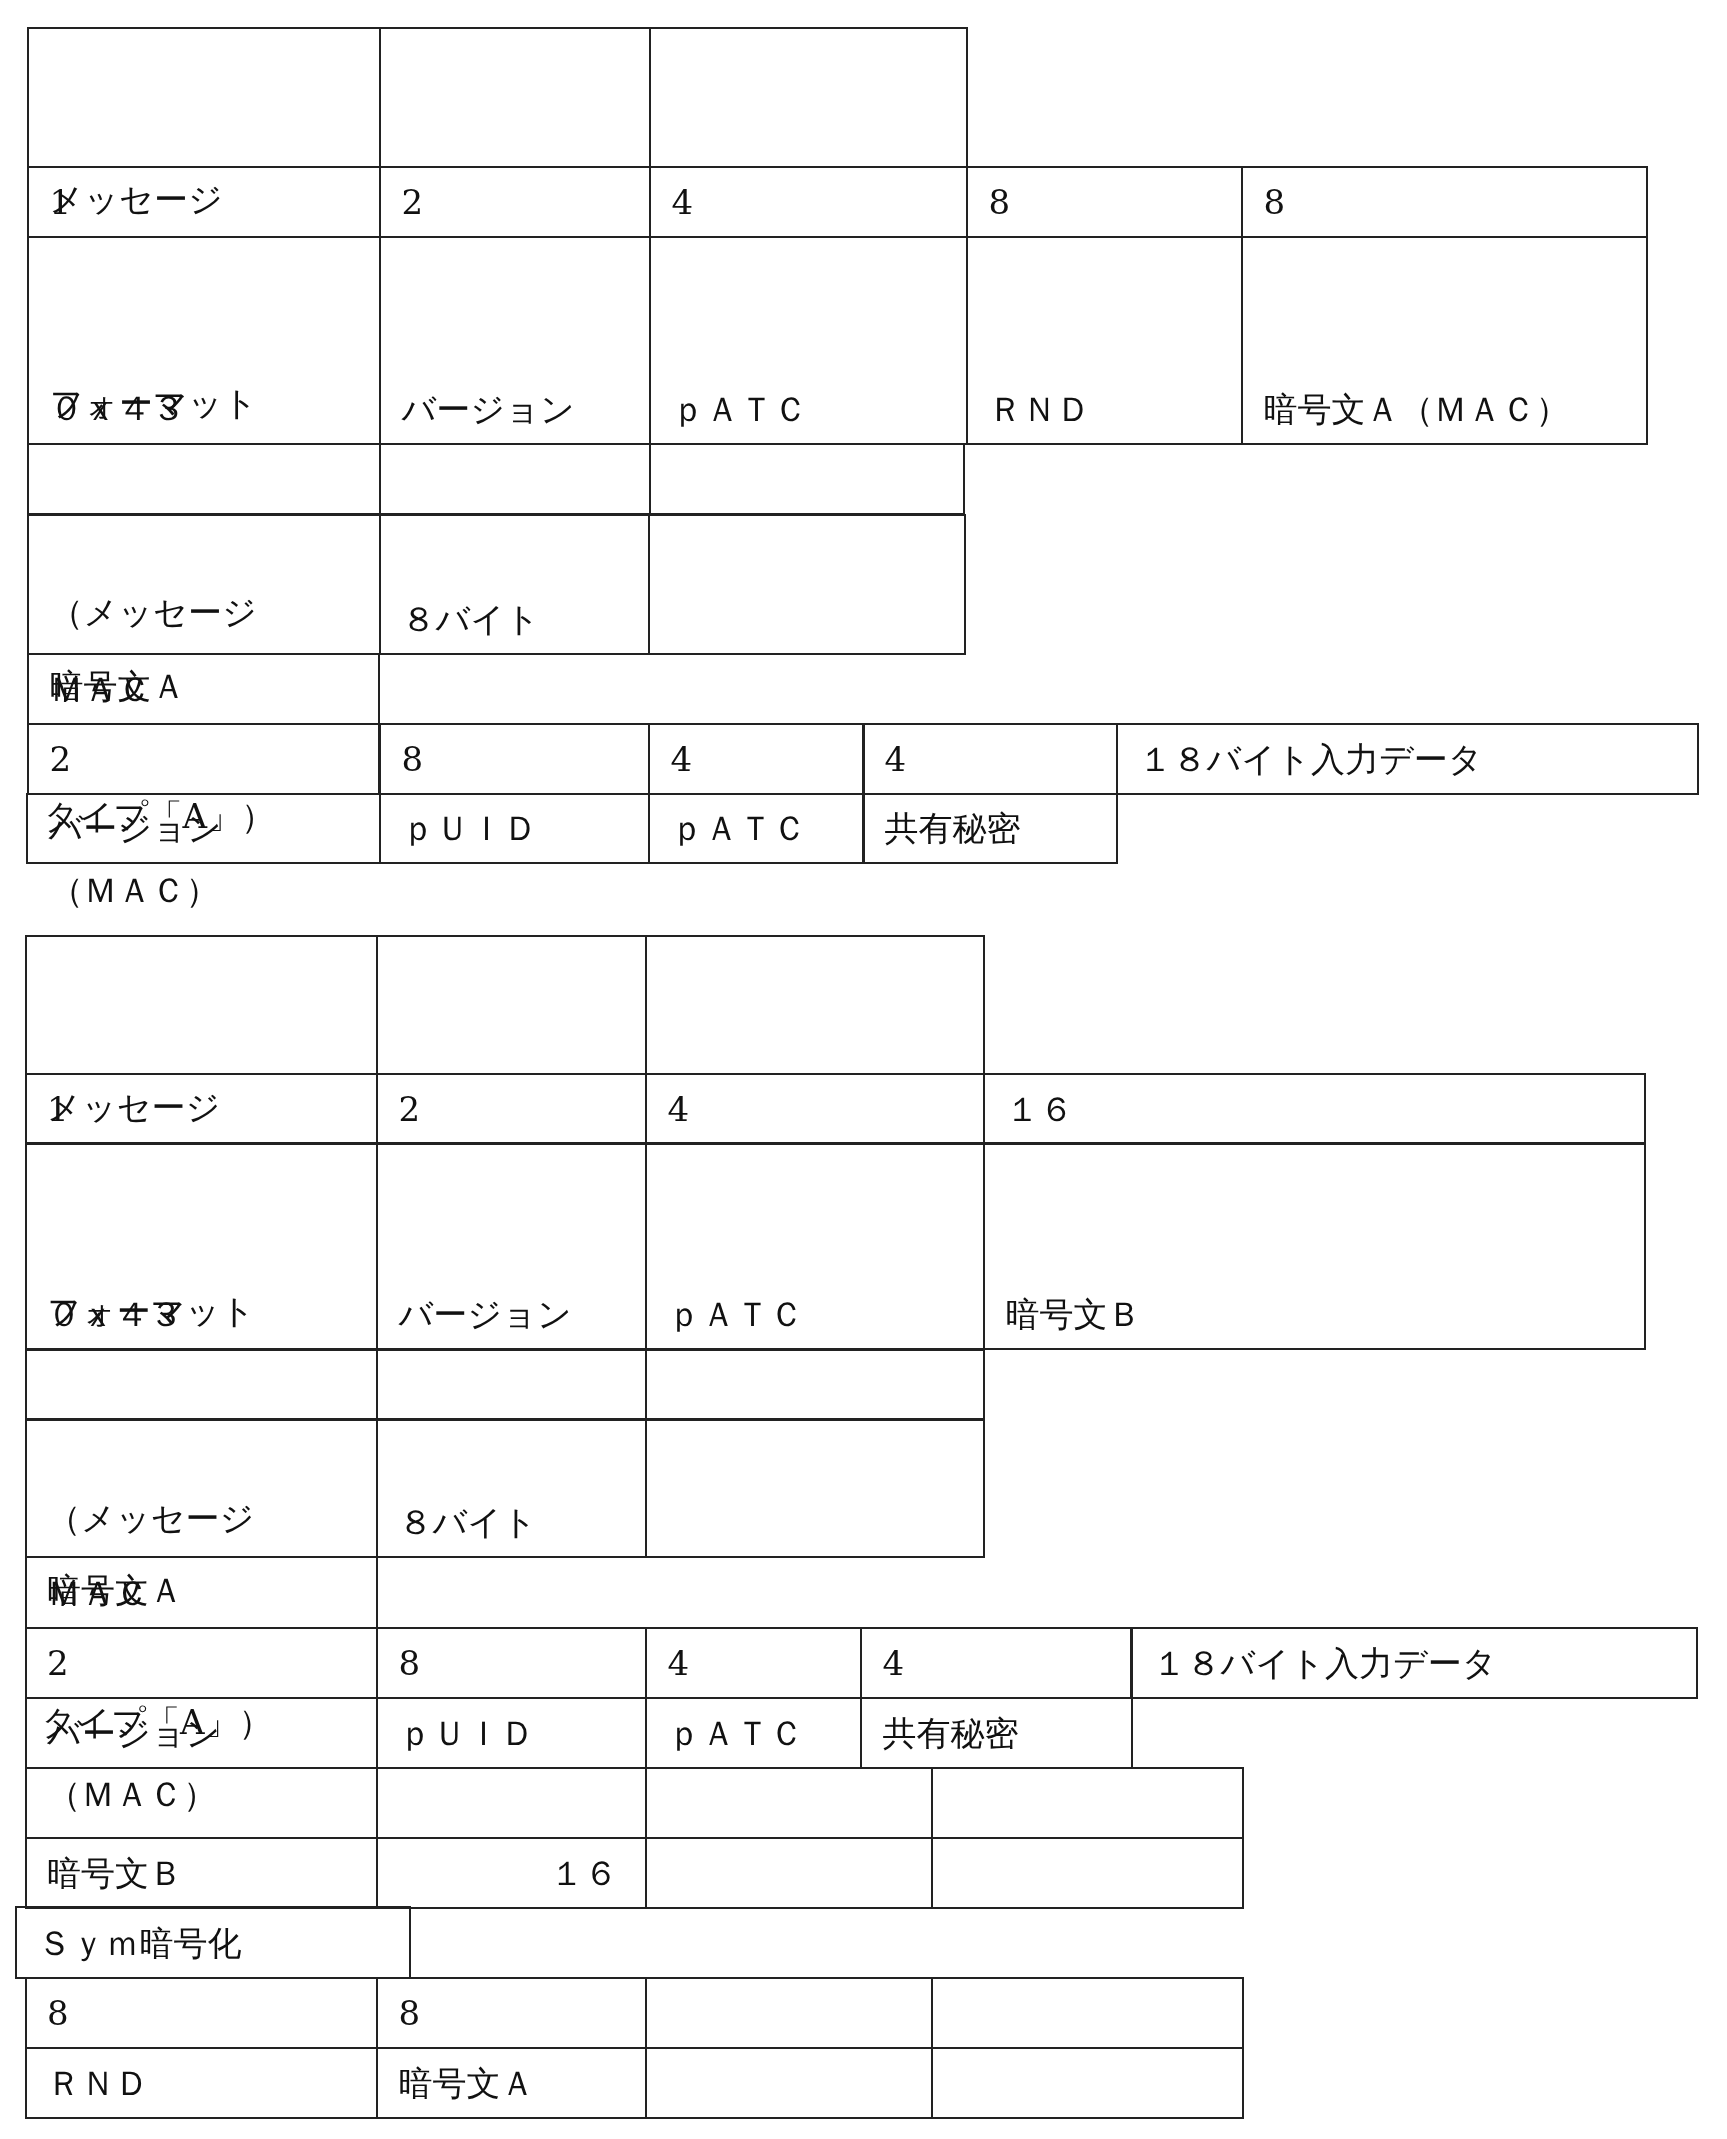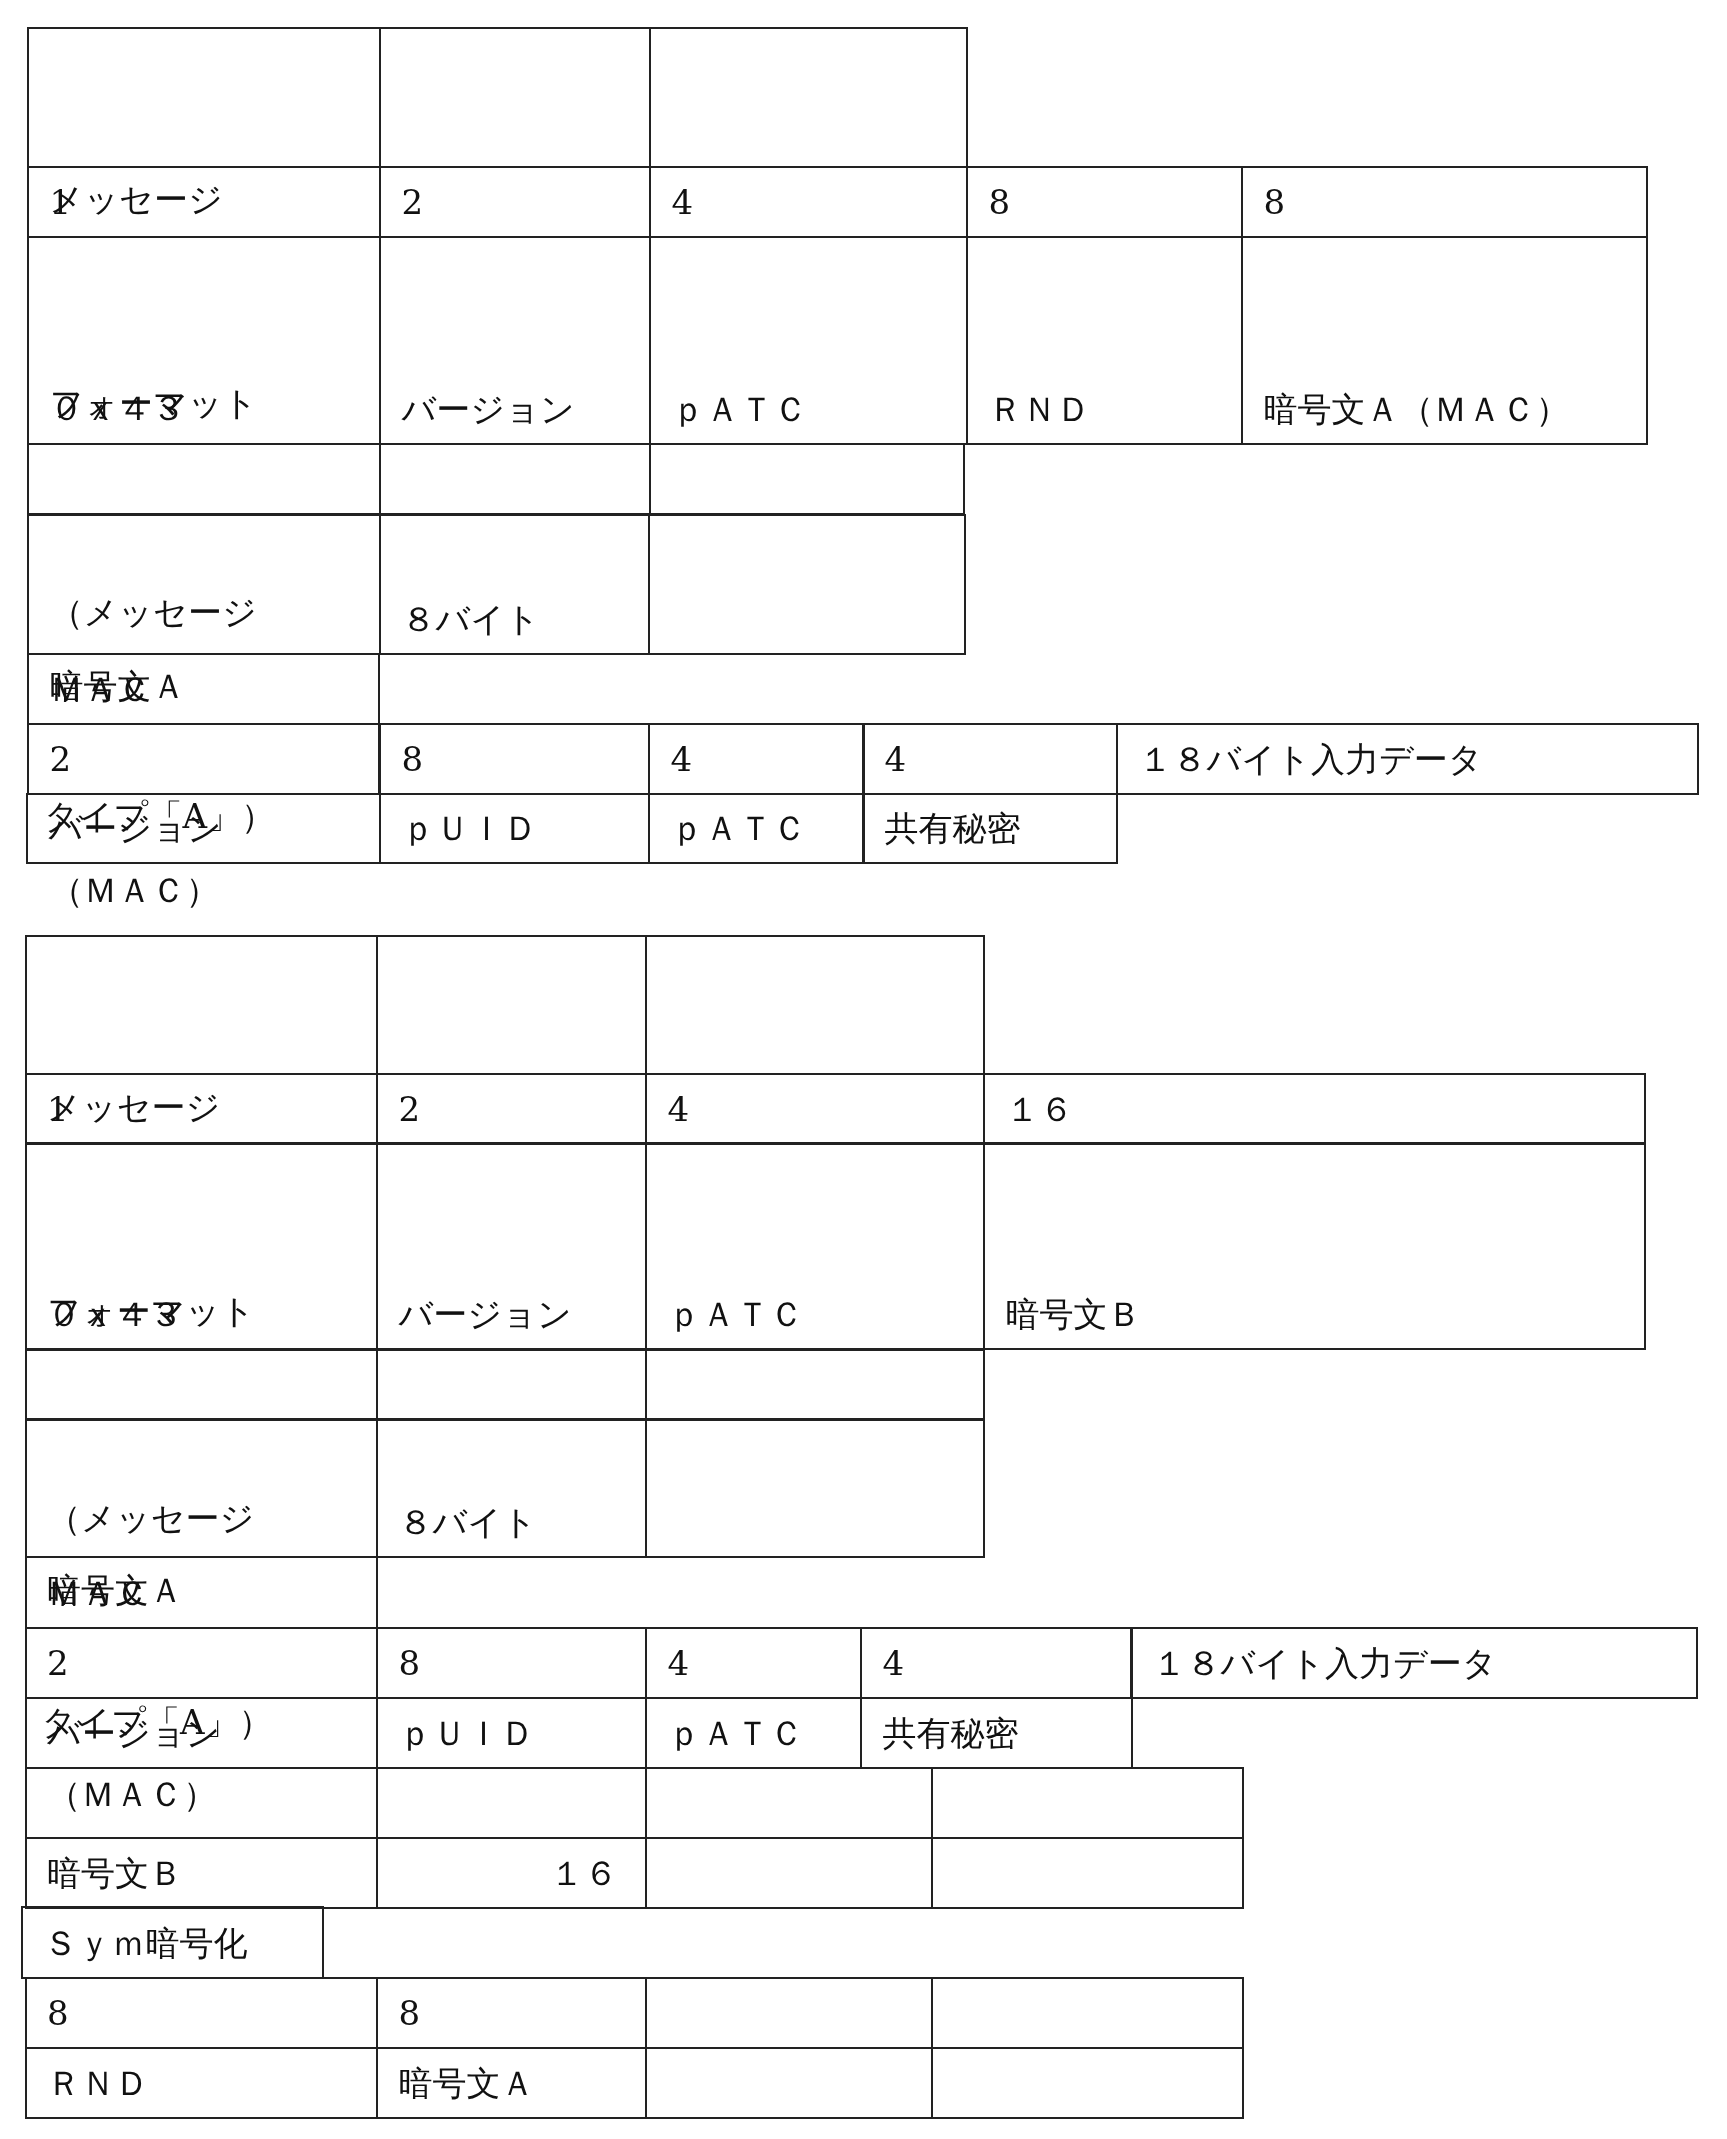--- a/index.html
+++ b/index.html
@@ -126,21 +126,21 @@
   <div class="cell" style="left:24.6px;top:1767px;width:353px;height:72px;"></div>
   <div class="cell" style="left:376px;top:1767px;width:271px;height:72px;"></div>
   <div class="cell" style="left:645px;top:1767px;width:288px;height:72px;"></div>
   <div class="cell" style="left:931px;top:1767px;width:313px;height:72px;"></div>
 
   <div class="cell" style="left:24.6px;top:1837px;width:353px;height:72px;"><span class="t">暗号文Ｂ</span></div>
   <div class="cell" style="left:376px;top:1837px;width:271px;height:72px;"><span class="right">１６</span></div>
   <div class="cell" style="left:645px;top:1837px;width:288px;height:72px;"></div>
   <div class="cell" style="left:931px;top:1837px;width:313px;height:72px;"></div>
 
-  <div class="cell" style="left:21px;top:1906px;width:303px;height:73px;"><span class="t">Ｓｙｍ暗号化</span></div>
+  <div class="cell" style="left:15px;top:1906px;width:396px;height:73px;"><span class="t">Ｓｙｍ暗号化</span></div>
 
   <div class="cell" style="left:24.6px;top:1977px;width:353px;height:72px;"><span class="t">8</span></div>
   <div class="cell" style="left:376px;top:1977px;width:271px;height:72px;"><span class="t">8</span></div>
   <div class="cell" style="left:645px;top:1977px;width:288px;height:72px;"></div>
   <div class="cell" style="left:931px;top:1977px;width:313px;height:72px;"></div>
 
   <div class="cell" style="left:24.6px;top:2047px;width:353px;height:72px;"><span class="t">ＲＮＤ</span></div>
   <div class="cell" style="left:376px;top:2047px;width:271px;height:72px;"><span class="t">暗号文Ａ</span></div>
   <div class="cell" style="left:645px;top:2047px;width:288px;height:72px;"></div>
   <div class="cell" style="left:931px;top:2047px;width:313px;height:72px;"></div>

